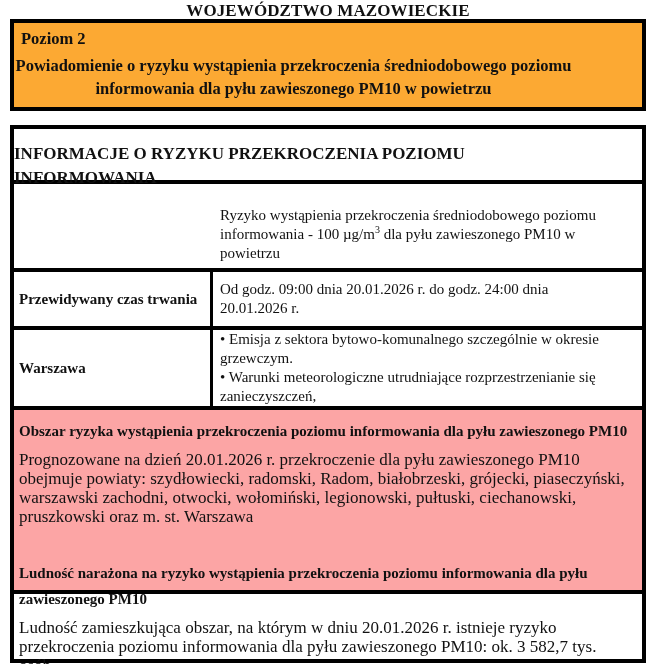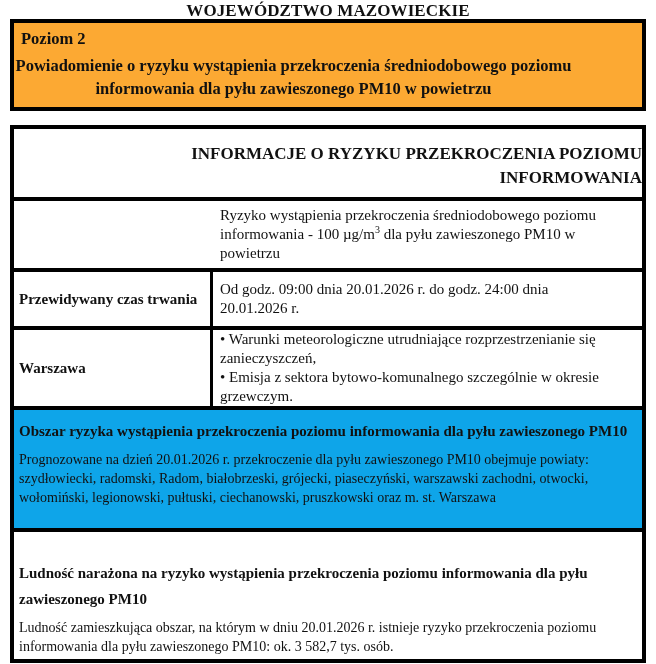--- a/index.html
+++ b/index.html
@@ -7,37 +7,37 @@
          font-family: "Liberation Serif", "DejaVu Serif", serif; color: #111; }
   .title { position: absolute; left: 0; top: 0; width: 656px; text-align: center;
            font-weight: bold; font-size: 17px; line-height: 22px; letter-spacing: 0.1px; }
   .header-box { position: absolute; left: 10px; top: 19px; width: 628px; height: 84px;
                 background: #FCA933; border: 4px solid #000; }
   .header-level { position: absolute; left: 7px; top: 6px; font-weight: bold; font-size: 16.5px; line-height: 20px; }
   .header-text { position: absolute; left: 0; top: 31px; width: 559px; text-align: center;
                  font-weight: bold; font-size: 16.5px; line-height: 23px; }
   .table { position: absolute; left: 10px; top: 125px; width: 628px; height: 530px;
            border: 4px solid #000; border-bottom-width: 4px; background: #fff; }
-  .info-head { position: absolute; left: 0; top: 0; width: 628px; height: 72px;
-               border-bottom: 4px solid #000; text-align: right; font-weight: bold;
+  .info-head { position: absolute; left: 0; top: 0; width: 628px; height: 55px;
+               border-bottom: 4px solid #000; text-align: left; font-weight: bold;
                font-size: 17px; line-height: 24px; box-sizing: border-box; padding-top: 13px; }
   .row { position: absolute; left: 0; width: 628px; border-bottom: 4px solid #000; box-sizing: border-box; }
   .row .label { position: absolute; left: 0; top: 0; width: 199px; height: 100%;
                 border-right: 3px solid #000; box-sizing: border-box; font-weight: bold;
                 font-size: 15px; line-height: 23px; padding-left: 5px; display: flex; align-items: center; }
   .row .value { position: absolute; left: 199px; top: 0; right: 0; height: 100%; box-sizing: border-box;
                 padding-left: 7px; padding-right: 6px; font-size: 15px; line-height: 19px;
                 display: flex; flex-direction: column; justify-content: center; }
   .row-a { top: 72px; height: 71px; }
   .row-b { top: 143px; height: 58px; }
   .row-c { top: 201px; height: 80px; }
-  .area { position: absolute; left: 0; top: 281px; width: 628px; height: 122px;
-          background: #0ea5e9; border-bottom: 4px solid #000; box-sizing: border-box; padding: 8px 6px 0 5px; }
+  .area { position: absolute; left: 0; top: 281px; width: 628px; height: 184px;
+          background: #fca5a5; border-bottom: 4px solid #000; box-sizing: border-box; padding: 8px 6px 0 5px; }
   .area .h, .pop .h { font-weight: bold; font-size: 15px; line-height: 26px; }
-  .area .t, .pop .t { font-size: 14px; line-height: 19px; margin-top: 6px; }
+  .area .t, .pop .t { font-size: 17px; line-height: 19px; margin-top: 6px; }
   .pop { position: absolute; left: 0; top: 424px; width: 628px; height: 128px;
          box-sizing: border-box; padding: 7px 6px 0 5px; }
   sup { font-size: 10px; line-height: 0; }
 </style>
 </head>
 <body>
 
 <div class="title">WOJEWÓDZTWO MAZOWIECKIE</div>
 
 <div class="header-box">
@@ -61,22 +61,22 @@
   </div>
 
   <div class="row row-b">
     <div class="label" style="">Przewidywany czas trwania</div>
     <div class="value" style="padding-right:80px;">Od godz. 09:00 dnia 20.01.2026 r. do godz. 24:00 dnia 20.01.2026 r.</div>
   </div>
 
   <div class="row row-c">
     <div class="label">Warszawa</div>
     <div class="value">
+      <div>• Emisja z sektora bytowo-komunalnego szczególnie w okresie grzewczym.</div>
       <div>• Warunki meteorologiczne utrudniające rozprzestrzenianie się zanieczyszczeń,</div>
-      <div>• Emisja z sektora bytowo-komunalnego szczególnie w okresie grzewczym.</div>
     </div>
   </div>
 
   <div class="area">
     <div class="h">Obszar ryzyka wystąpienia przekroczenia poziomu informowania dla pyłu zawieszonego PM10</div>
     <div class="t">Prognozowane na dzień 20.01.2026 r. przekroczenie dla pyłu zawieszonego PM10 obejmuje powiaty: szydłowiecki, radomski, Radom, białobrzeski, grójecki, piaseczyński, warszawski zachodni, otwocki, wołomiński, legionowski, pułtuski, ciechanowski, pruszkowski oraz m. st. Warszawa</div>
   </div>
 
   <div class="pop">
     <div class="h">Ludność narażona na ryzyko wystąpienia przekroczenia poziomu informowania dla pyłu zawieszonego PM10</div>

